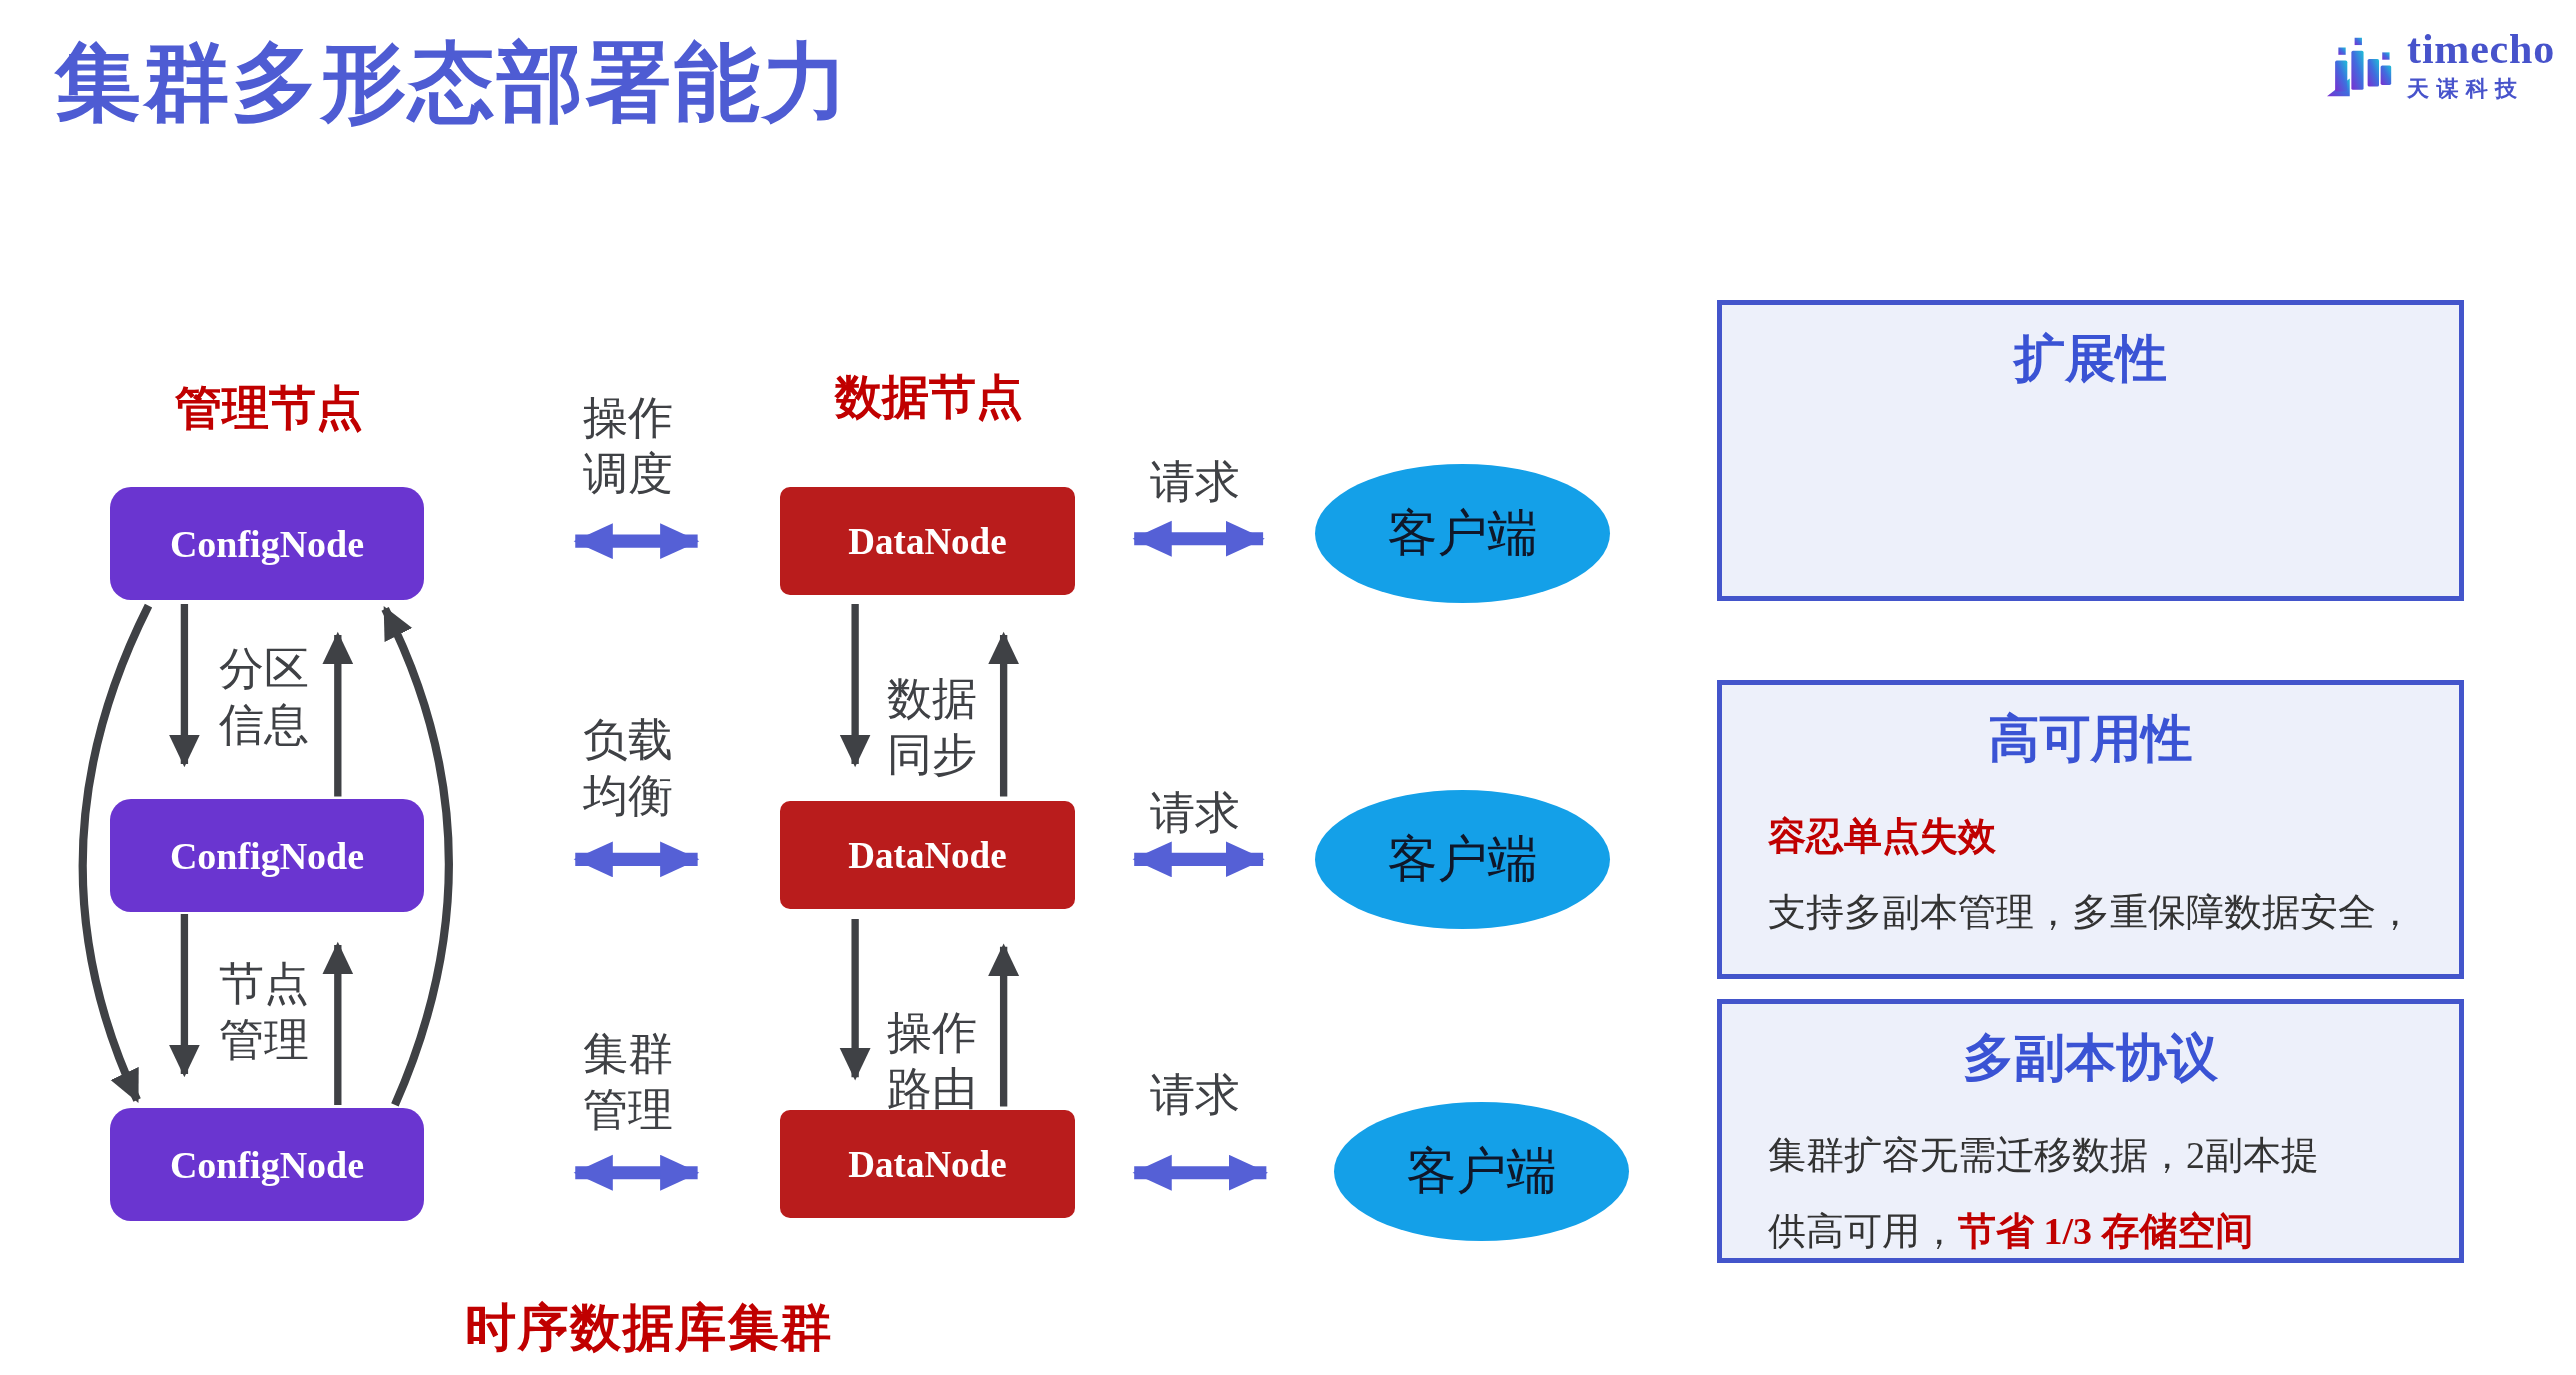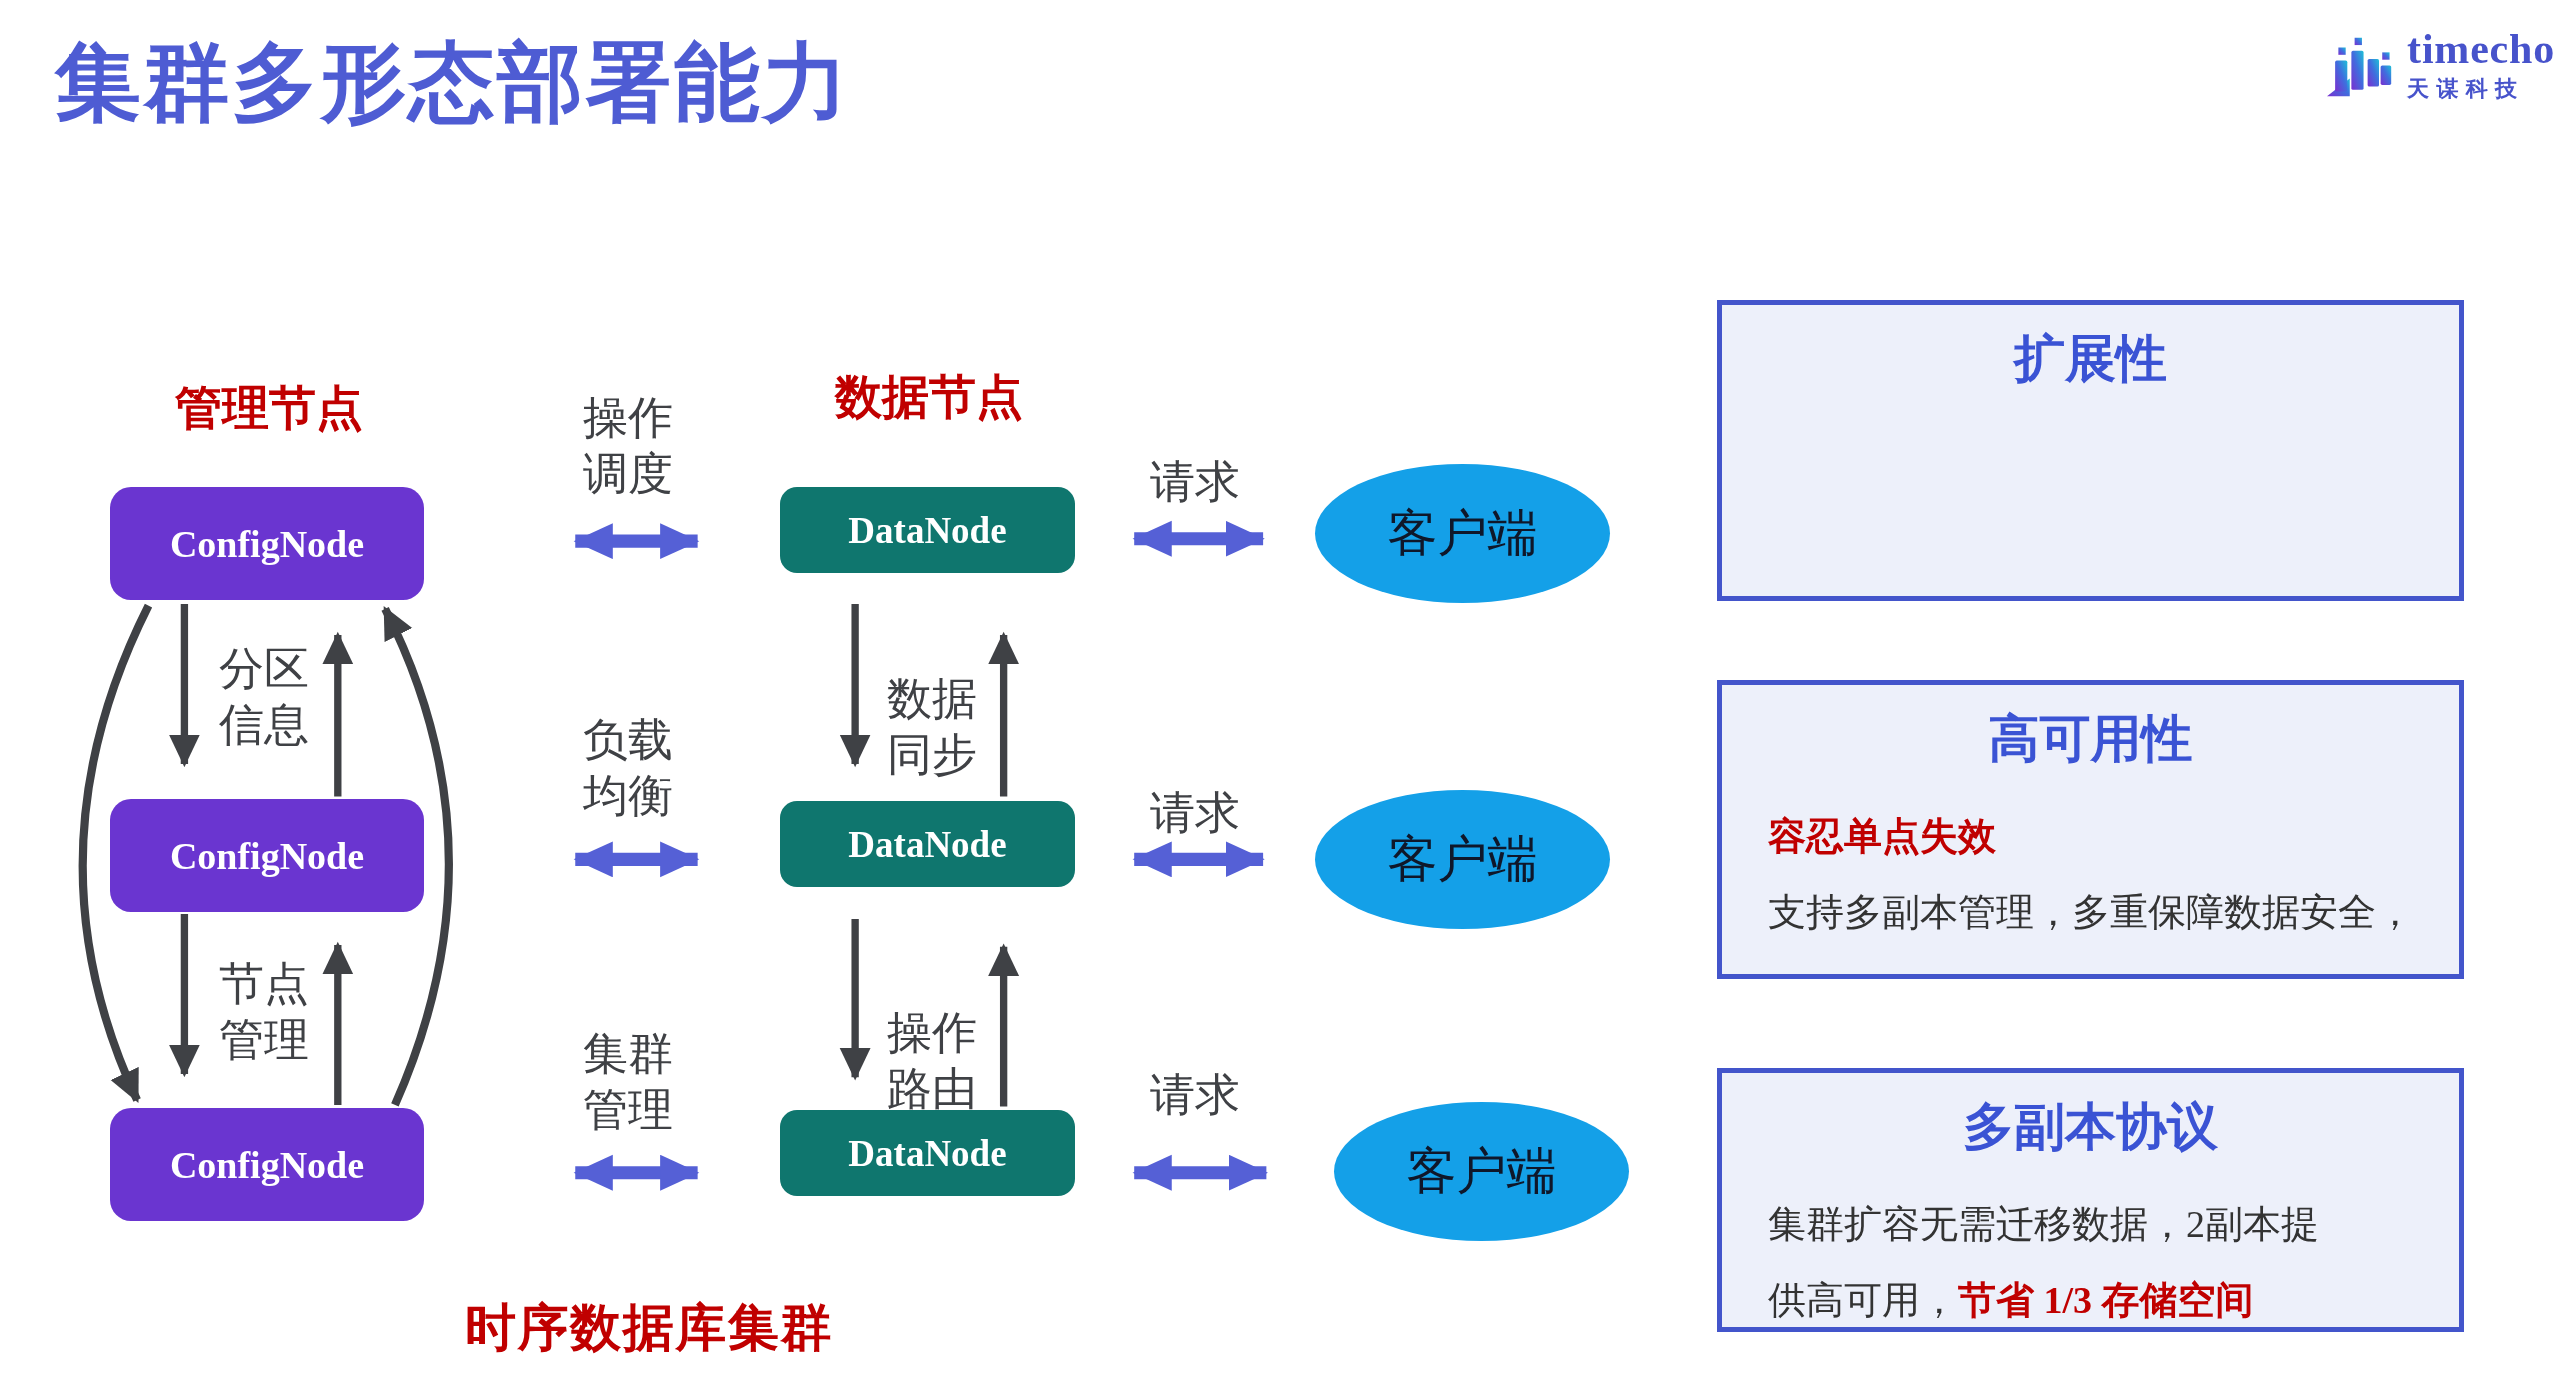--- a/index.html
+++ b/index.html
@@ -17,21 +17,21 @@
   
   .logo{right:21px;top:28px;display:flex;align-items:flex-start;gap:13px;}
   .logo-text{display:flex;flex-direction:column;line-height:1;}
   .logo-brand{font-size:42px;font-weight:bold;color:#4753cb;letter-spacing:0.8px;}
   .logo-company{font-size:22px;color:#4753cb;font-weight:bold;letter-spacing:7.3px;margin-top:8.2px;}
   
   .node{
     position:absolute;color:#ffffff;font-weight:bold;display:flex;align-items:center;justify-content:center;
   }
   .config-node{width:314px;height:113px;background:#6a35d0;border-radius:21px;font-size:38px;}
-  .data-node{width:295px;height:86px;background:#0f766e;border-radius:17px;font-size:37px;}
+  .data-node{width:295px;height:108px;background:#b91c1c;border-radius:10px;font-size:37px;}
   .client-node{
     position:absolute;width:295px;height:139px;background:#14a0e8;border-radius:50%;
     color:#0f172a;font-size:50px;font-weight:400;display:flex;align-items:center;justify-content:center;
   }
   
   .lbl{
     position:absolute;color:#3f4145;font-size:45px;line-height:56px;text-align:center;
     transform:translateX(-50%);white-space:nowrap;
   }
   .red-lbl{
@@ -184,21 +184,21 @@
   </div>
 
   <div class="panel" style="top:680px;height:299px;">
     <div class="panel-title">高可用性</div>
     <div class="panel-body">
       <div><span></span><span class="panel-red">容忍单点失效</span></div>
       <div>支持多副本管理，多重保障数据安全，</div>
     </div>
   </div>
 
-  <div class="panel" style="top:1068px;height:264px;">
+  <div class="panel" style="top:999px;height:264px;">
     <div class="panel-title">多副本协议</div>
     <div class="panel-body">
       <div>集群扩容无需迁移数据，2副本提</div>
       <div><span>供高可用，</span><span class="panel-red">节省 1/3 存储空间</span></div>
     </div>
   </div>
 
 </div>
 
 

